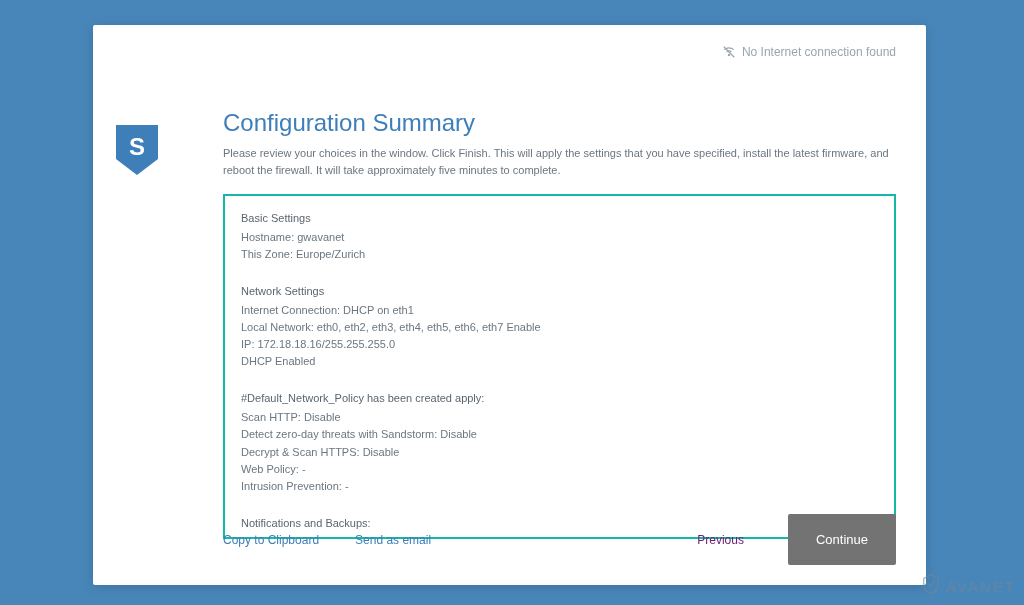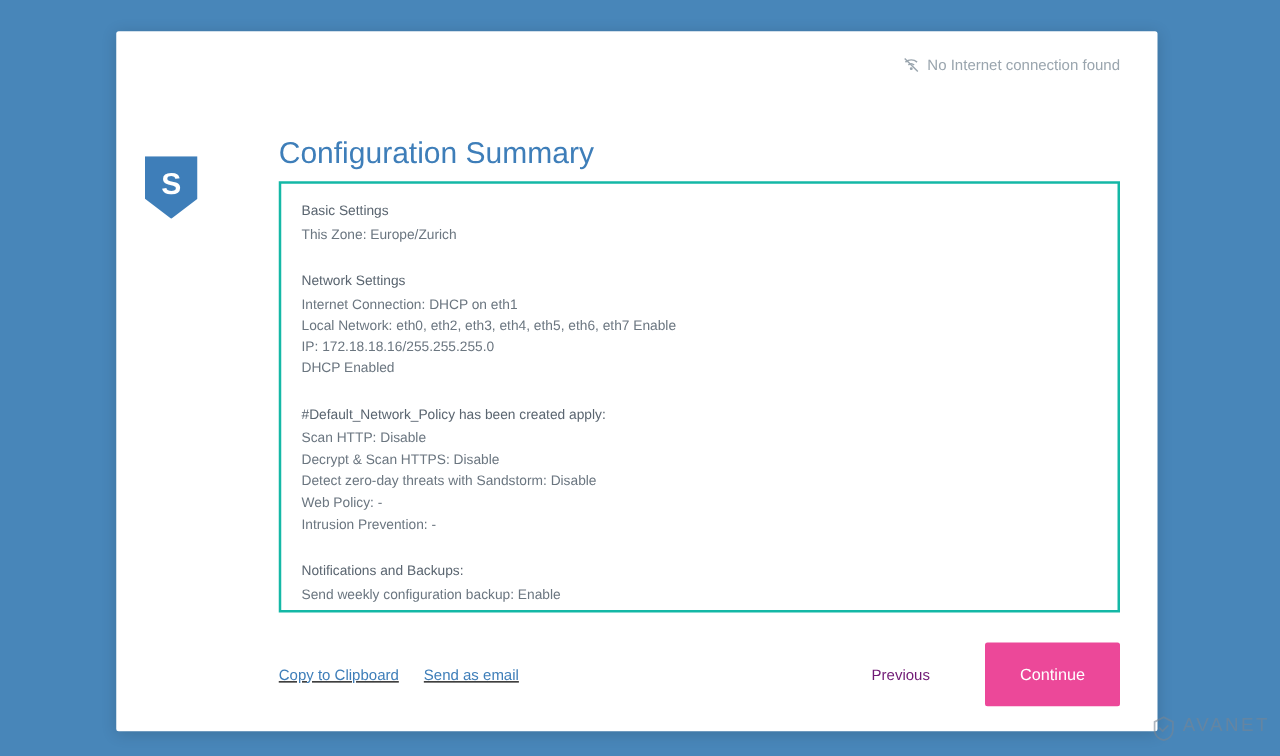--- a/index.html
+++ b/index.html
@@ -91,54 +91,54 @@
     .footer {
       position: absolute;
       left: 130px;
       right: 30px;
       bottom: 20px;
       display: flex;
       align-items: center;
     }
     .footer-left {
       display: flex;
-      gap: 20px;
-      text-decoration: underline;
+      gap: 36px;
     }
     .text-link {
       color: #3e7eb9;
       font-size: 12px;
       cursor: pointer;
     }
     .footer-right {
       margin-left: auto;
       display: flex;
       align-items: center;
       gap: 24px;
     }
     .btn-prev {
       color: #701a75;
       font-size: 12px;
       cursor: pointer;
       padding: 10px 20px;
     }
     .btn-continue {
-      background: #ec4899;
+      background: #737373;
       color: #ffffff;
       font-size: 13px;
       padding: 18px 28px;
       border: none;
       border-radius: 2px;
       cursor: pointer;
     }
     .watermark {
       position: absolute;
       right: 8px;
       bottom: 6px;
       display: flex;
+      align-items: center;
       gap: 4px;
       opacity: 0.6;
     }
     .watermark-text {
       color: #788593;
       font-size: 15px;
       letter-spacing: 2px;
       font-weight: 500;
     }
     .watermark svg {
@@ -164,40 +164,42 @@
 
   <div class="logo">
     <svg viewBox="0 0 42 50">
       <path d="M0 0 L42 0 L42 34 L21 50 L0 34 Z" fill="#3e7eb9"></path>
       <text x="21" y="30" text-anchor="middle" fill="#ffffff" font-size="24" font-weight="bold" font-family="Arial">S</text>
     </svg>
   </div>
 
   <div class="content">
     <h1 class="title">Configuration Summary</h1>
+    <p class="description">Please review your choices in the window. Click Finish. This will apply the settings that you have specified, install the latest firmware, and reboot the firewall. It will take approximately five minutes to complete.</p>
 
     <div class="summary-box">
       <div class="section">
         <div class="section-title">Basic Settings</div>
+        <div class="section-line">Hostname: gwavanet</div>
         <div class="section-line">This Zone: Europe/Zurich</div>
       </div>
 
       <div class="section">
         <div class="section-title">Network Settings</div>
         <div class="section-line">Internet Connection: DHCP on eth1</div>
         <div class="section-line">Local Network: eth0, eth2, eth3, eth4, eth5, eth6, eth7 Enable</div>
         <div class="section-line">IP: 172.18.18.16/255.255.255.0</div>
         <div class="section-line">DHCP Enabled</div>
       </div>
 
       <div class="section">
         <div class="section-title">#Default_Network_Policy has been created apply:</div>
         <div class="section-line">Scan HTTP: Disable</div>
+        <div class="section-line">Detect zero-day threats with Sandstorm: Disable</div>
         <div class="section-line">Decrypt &amp; Scan HTTPS: Disable</div>
-        <div class="section-line">Detect zero-day threats with Sandstorm: Disable</div>
         <div class="section-line">Web Policy: -</div>
         <div class="section-line">Intrusion Prevention: -</div>
       </div>
 
       <div class="section">
         <div class="section-title">Notifications and Backups:</div>
         <div class="section-line">Send weekly configuration backup: Enable</div>
 
       </div>
     </div>

